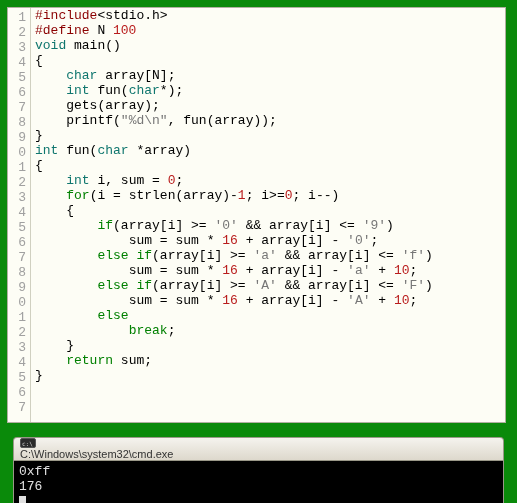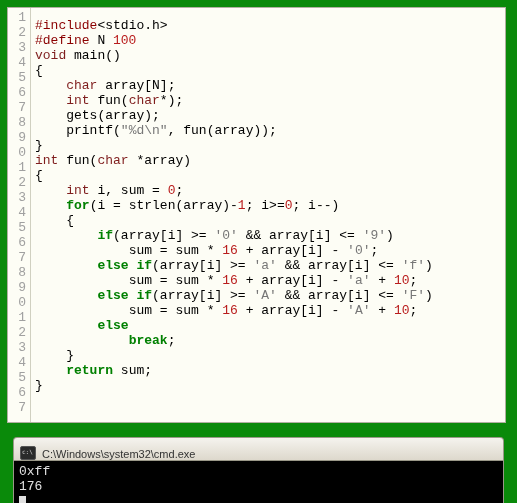--- a/index.html
+++ b/index.html
@@ -34,50 +34,51 @@
     background: #fdfdf5;
     color: #a0a0a0;
     text-align: right;
     padding: 2px 4px 2px 2px;
     border-right: 1px solid #d0d0c0;
     user-select: none;
     line-height: 15px;
     min-width: 16px;
   }
   .code {
-    padding: 10px 4px;
+    padding: 0 4px;
     line-height: 15px;
     white-space: pre;
     color: #000;
     flex: 1;
   }
   .pp { color: #8b0000; }
-  .kw-blue { color: #7f1d1d; }
-  .kw-green { color: #008000; font-weight: bold; }
+  .kw-blue { color: #0f766e; }
+  .kw-green { color: #008000; }
   .num { color: #b91c1c; }
   .str { color: #777777; }
 
   .console-wrap {
     position: absolute;
     left: 8px;
     right: 8px;
     top: 432px;
   }
   .console-titlebar {
     background: linear-gradient(#f5f3ee, #ddd8cc);
     border: 1px solid #9a9888;
     border-bottom: none;
     border-radius: 4px 4px 0 0;
     height: 22px;
     display: flex;
-    align-items: flex-end;
+    align-items: flex-start;
     padding: 0 6px;
     font-family: "Segoe UI", Tahoma, sans-serif;
     font-size: 11px;
     color: #333;
+    flex-direction: column;
   }
   .console-icon {
     width: 14px;
     height: 12px;
     background: #2a2a2a;
     border: 1px solid #555;
     border-radius: 2px;
     margin-right: 6px;
     position: relative;
   }

